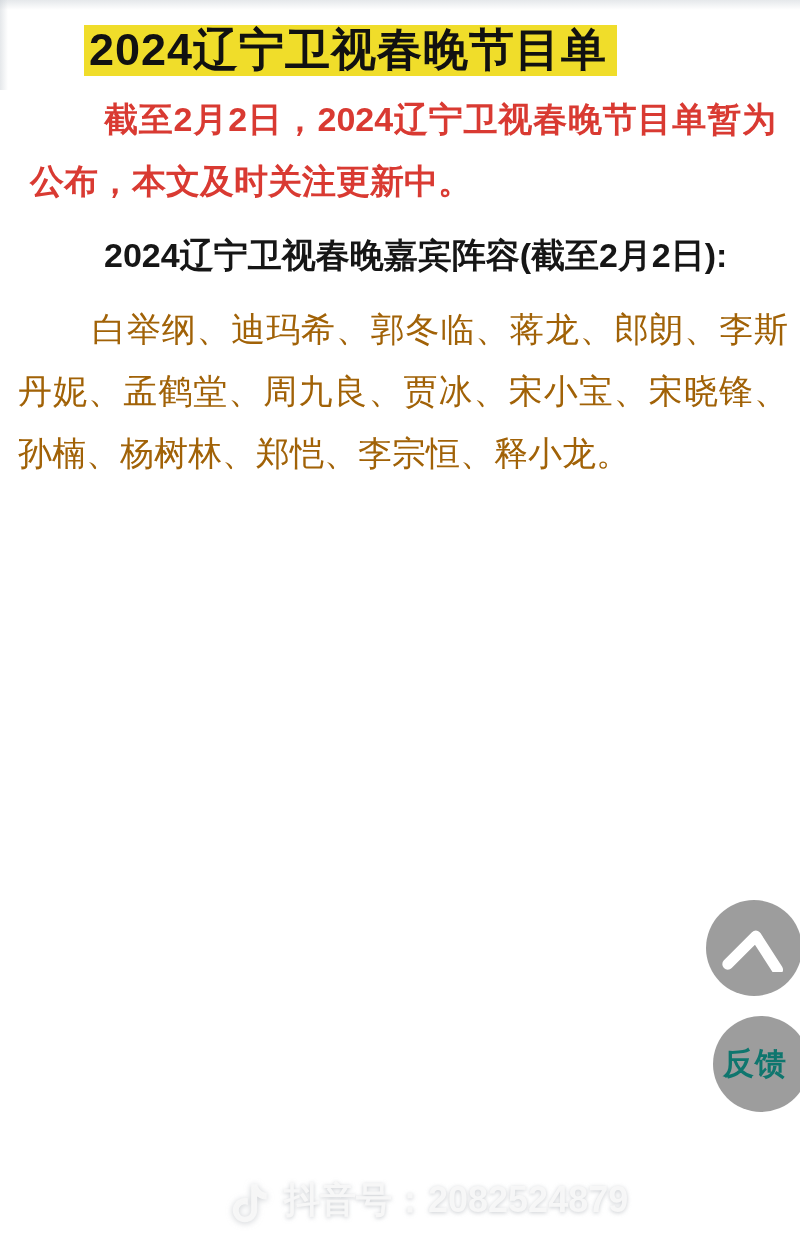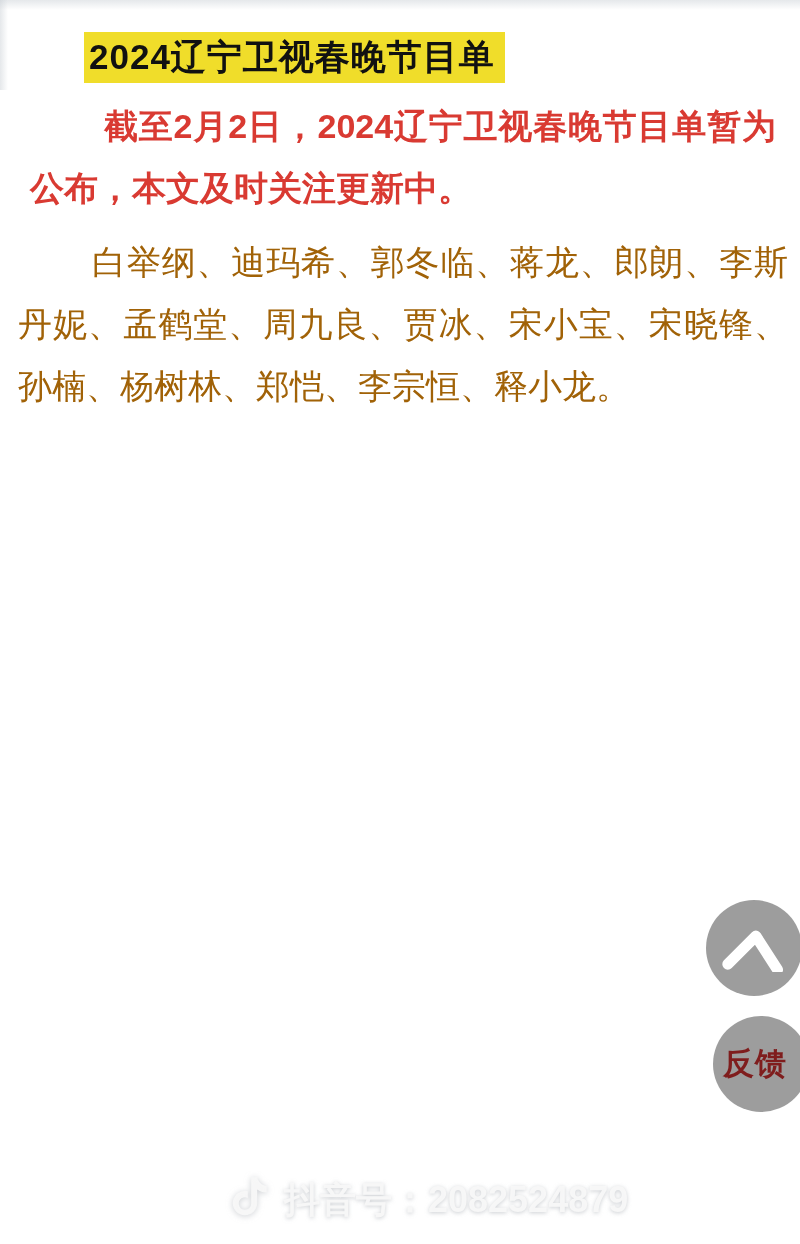--- a/index.html
+++ b/index.html
@@ -22,26 +22,25 @@
   }
   .content {
     position: absolute; top: 0; left: 0; right: 0;
     padding: 0 12px 0 18px;
   }
   .title-line { margin: 25px 0 0 66px; }
   .article-title {
     display: inline-block;
     background: #F0DD2A;
     color: #111111;
-    font-size: 35px;
+    font-size: 45px;
     font-weight: 800;
     line-height: 47px;
     padding: 1px 10px 3px 5px;
     letter-spacing: 1px;
-    margin-top: 7px;
   }
   p.para {
     font-size: 34px;
     line-height: 62px;
     text-align: justify;
     text-indent: 74px;
     margin: 12px;
     word-break: break-all;
   }
   .notice {
@@ -63,30 +62,30 @@
     position: absolute;
     width: 96px; height: 96px;
     border-radius: 50%;
     background: rgba(140,140,140,0.85);
     display: flex; align-items: center; justify-content: center;
     cursor: pointer;
   }
   .fab-top { top: 900px; right: -2px; }
   .fab-feedback { top: 1016px; right: -9px; }
   .fab-feedback .fab-label {
-    color: #7f1d1d;
+    color: #0f766e;
     font-size: 31px;
     font-weight: 700;
     letter-spacing: 1px;
     transform: translateX(-6px);
   }
   .watermark {
     position: absolute;
     left: 232px; top: 1176px;
-    display: flex; align-items: flex-start; gap: 16px;
+    display: flex; align-items: flex-end; gap: 16px;
     color: rgba(248,248,248,0.95);
     text-shadow: 0 1px 4px rgba(168,174,180,0.6);
     font-size: 36px;
     font-weight: 700;
     pointer-events: none;
   }
   .watermark svg {
     filter: drop-shadow(0 1px 3px rgba(168,174,180,0.6));
   }
 </style>
@@ -96,20 +95,21 @@
 <div class="edge-top"></div>
 <div class="edge-left"></div>
 
 <div class="content">
   <div class="title-line">
     <span class="article-title">2024辽宁卫视春晚节目单</span>
   </div>
 
   <p class="para notice">截至2月2日，2024辽宁卫视春晚节目单暂为公布，本文及时关注更新中。</p>
 
+  <p class="para section-heading">2024辽宁卫视春晚嘉宾阵容(截至2月2日):</p>
 
   <div class="names">
       <p class="para">白举纲、迪玛希、郭冬临、蒋龙、郎朗、李斯丹妮、孟鹤堂、周九良、贾冰、宋小宝、宋晓锋、孙楠、杨树林、郑恺、李宗恒、释小龙。</p>
     </div>
 </div>
 
 <div class="fab fab-top">
   <svg width="70" height="48" viewBox="0 0 70 48">
     <polyline points="10,42 36,12 60,44" fill="none" stroke="#ffffff" stroke-width="11" stroke-linecap="round" stroke-linejoin="round" transform="rotate(4 35 24)"></polyline>
   </svg>

